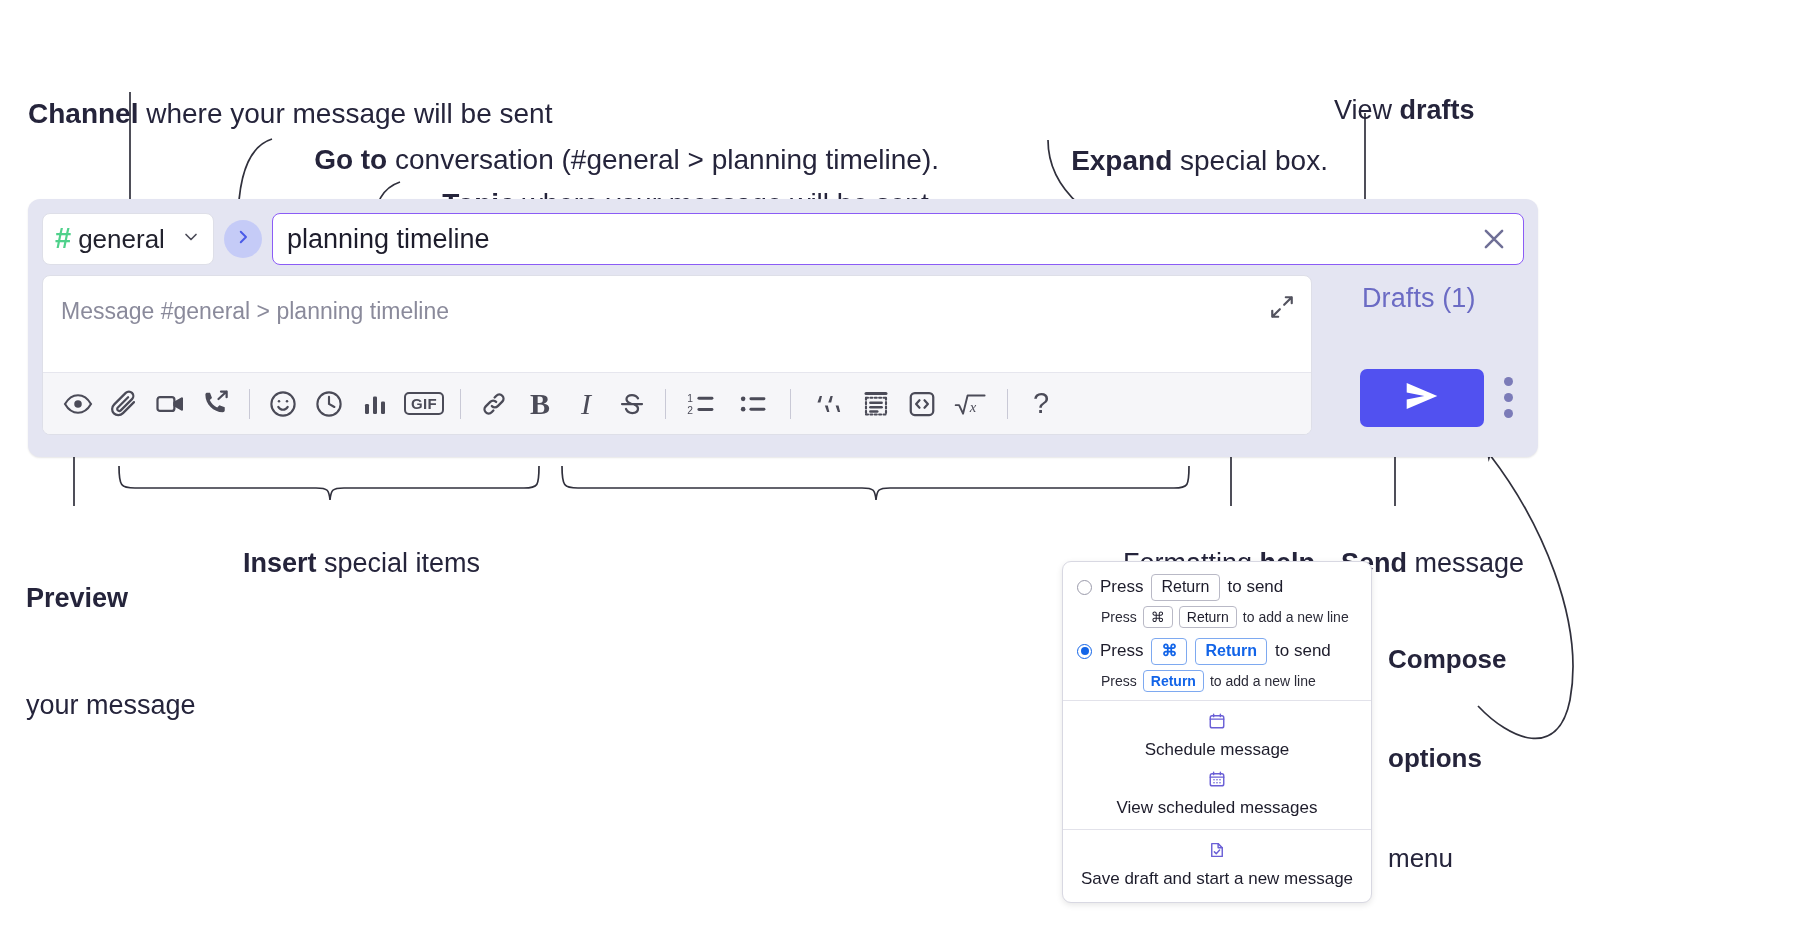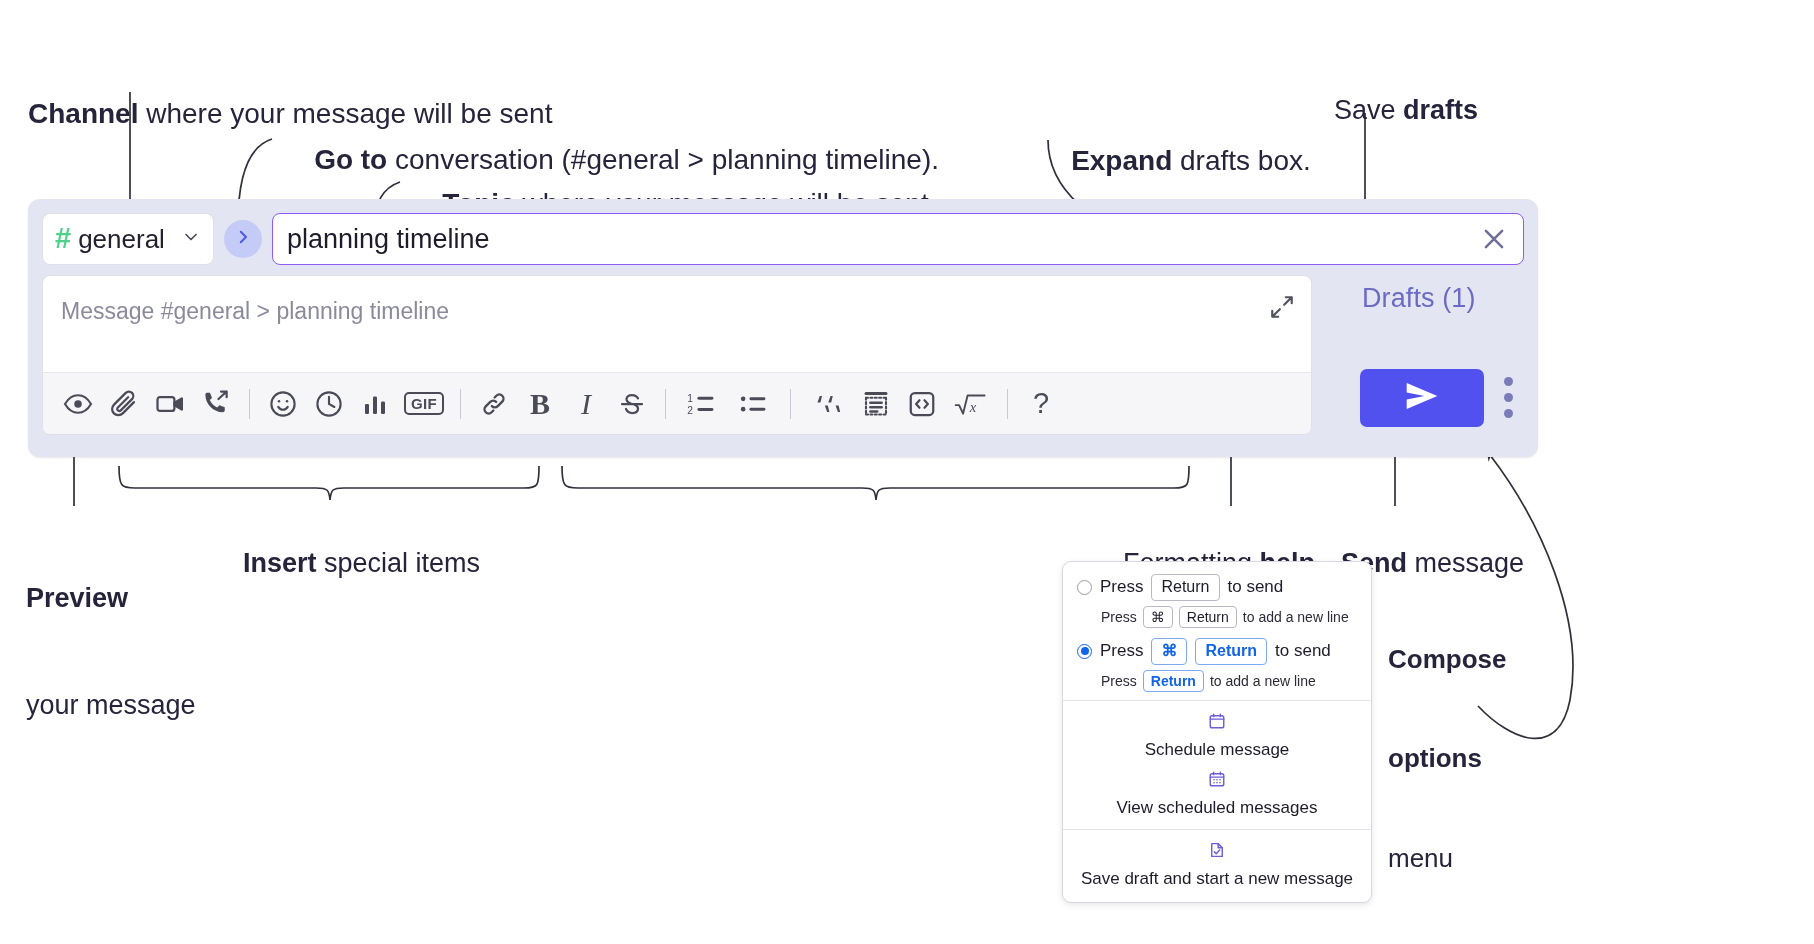--- a/index.html
+++ b/index.html
@@ -157,25 +157,25 @@
 
   <div class="anno s28" style="left:283px;top:105px;">
     <b>Go to</b><span> conversation (#general &gt; planning timeline).</span>
   </div>
 
   <div class="anno s28" style="left:411px;top:149px;">
     <b>Topic</b><span> where your message will be sent</span>
   </div>
 
   <div class="anno s28" style="left:1040px;top:106px;">
-    <b>Expand</b><span> drafts box.</span>
+    <b>Expand</b><span> special box.</span>
   </div>
 
   <div class="anno s27" style="left:1334px;top:22px;">
-    <div><span>Save </span><b>drafts</b></div>
+    <div><span>View </span><b>drafts</b></div>
     <div><i>1 draft for</i></div>
     <div><i>this conversation</i></div>
   </div>
 
   <div class="anno s27" style="left:26px;top:510px;">
     <div><b>Preview</b></div>
     <div><span>your message</span></div>
   </div>
 
   <div class="anno s27" style="left:213px;top:510px;">

